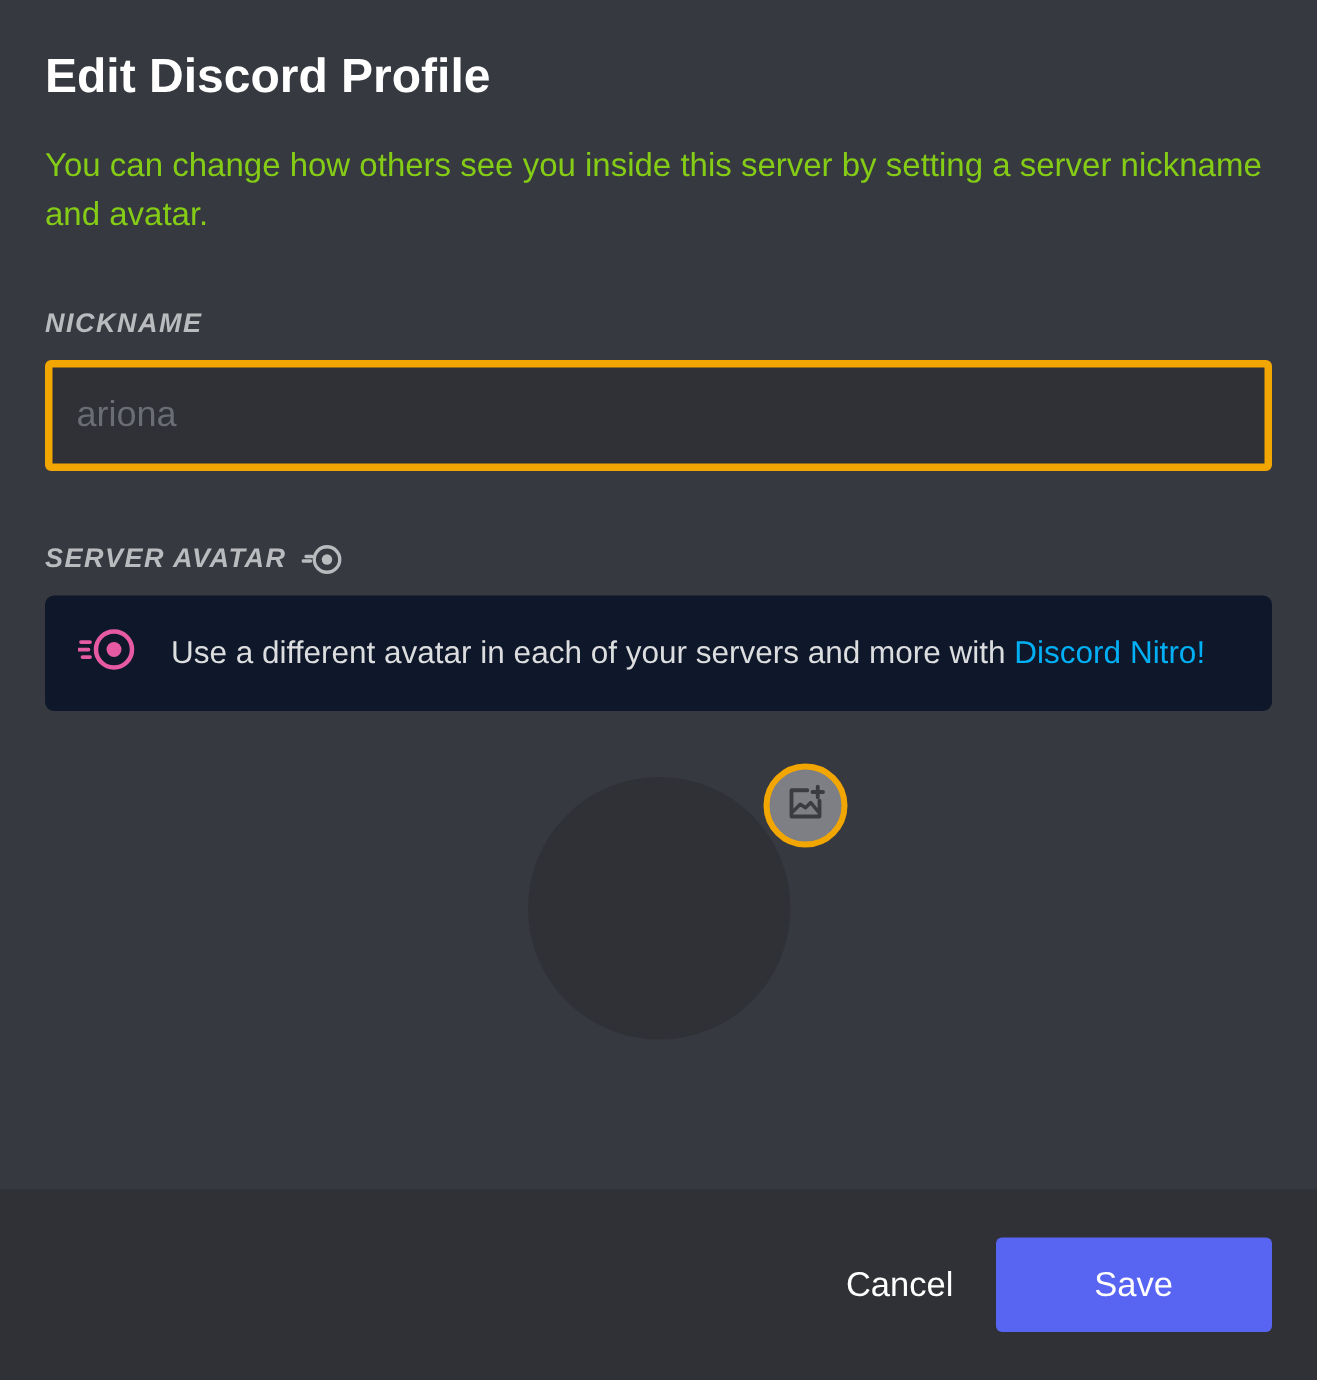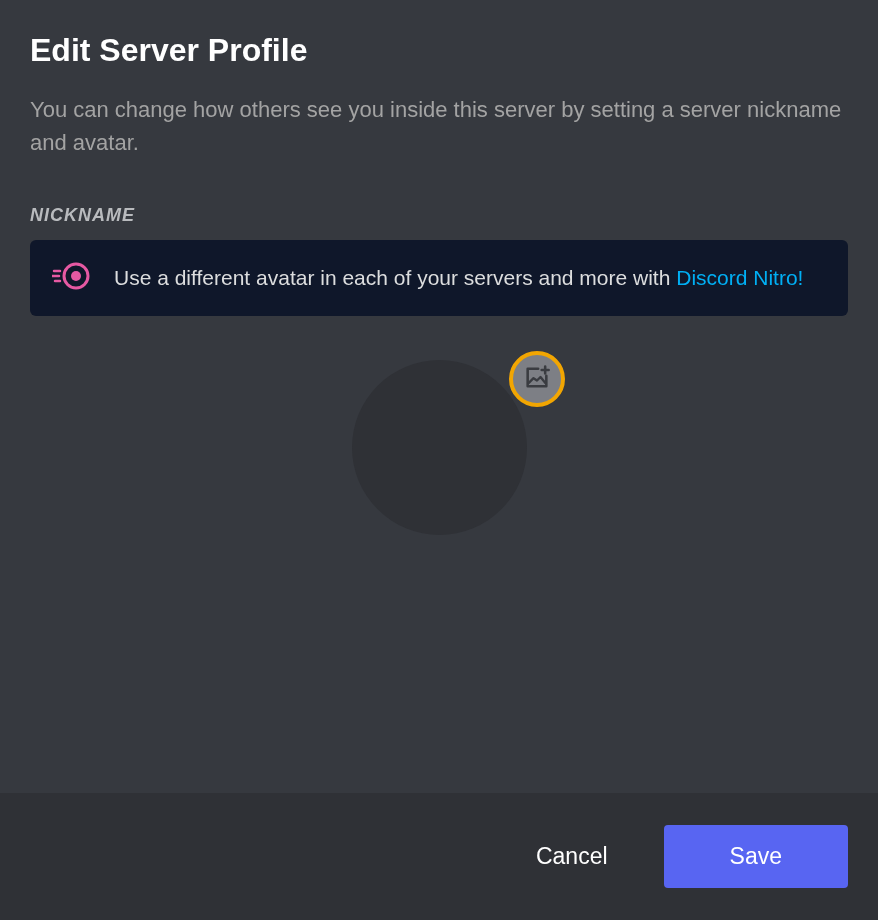--- a/index.html
+++ b/index.html
@@ -19,21 +19,21 @@
     .content {
       padding: 32px 30px 0 30px;
     }
     .title {
       color: #ffffff;
       font-size: 32px;
       font-weight: 700;
       margin-bottom: 24px;
     }
     .description {
-      color: #a3a3a3;
+      color: #84cc16;
       font-size: 22px;
       line-height: 1.5;
       margin-bottom: 46px;
     }
     .field-label {
       color: #b9bbbe;
       font-size: 18px;
       font-weight: 700;
       letter-spacing: 1px;
       text-transform: uppercase;
@@ -105,21 +105,21 @@
     .footer {
       position: absolute;
       bottom: 0;
       left: 0;
       right: 0;
       background: #2f3136;
       padding: 32px 30px;
       display: flex;
       justify-content: flex-end;
       align-items: center;
-      gap: 46px;
+      gap: 18px;
     }
     .cancel-button {
       background: transparent;
       border: none;
       color: #ffffff;
       font-size: 23px;
       font-weight: 500;
       cursor: pointer;
       padding: 12px 10px;
     }
@@ -135,27 +135,38 @@
       text-align: right;
     }
     .nitro-icon-label svg {
       vertical-align: middle;
     }
   </style>
 </head>
 <body>
 
 <div class="content">
-  <h1 class="title">Edit Server Profile</h1>
+  <h1 class="title">Edit Discord Profile</h1>
   
   <p class="description">You can change how others see you inside this server by setting a server nickname and avatar.</p>
   
   <div class="field-label">NICKNAME</div>
   
+  <input type="text" class="nickname-input" autofocus="" placeholder="ariona" value="" style="">
   
+  <div class="field-label">
+    <span>SERVER AVATAR</span>
+    <span class="nitro-icon-label">
+      <svg width="28" height="20" viewBox="0 0 28 20">
+        <path d="M 3 8 L 7 8 M 1 11 L 6 11" stroke="#b9bbbe" stroke-width="2.2" stroke-linecap="round"></path>
+        <circle cx="17" cy="10" r="8.5" fill="none" stroke="#b9bbbe" stroke-width="2.2"></circle>
+        <circle cx="17" cy="10" r="3.5" fill="#b9bbbe"></circle>
+      </svg>
+    </span>
+  </div>
   
   <div class="nitro-banner">
     <span>
       <svg width="40" height="28" viewBox="0 0 40 28">
         <path d="M 2 9 L 8 9 M 0 14 L 7 14 M 3 19 L 8 19" stroke="#e659a3" stroke-width="2.5" stroke-linecap="round"></path>
         <circle cx="24" cy="14" r="12" fill="none" stroke="#e659a3" stroke-width="3"></circle>
         <circle cx="24" cy="14" r="5" fill="#e659a3"></circle>
       </svg>
     </span>
     <div class="nitro-banner-text">

